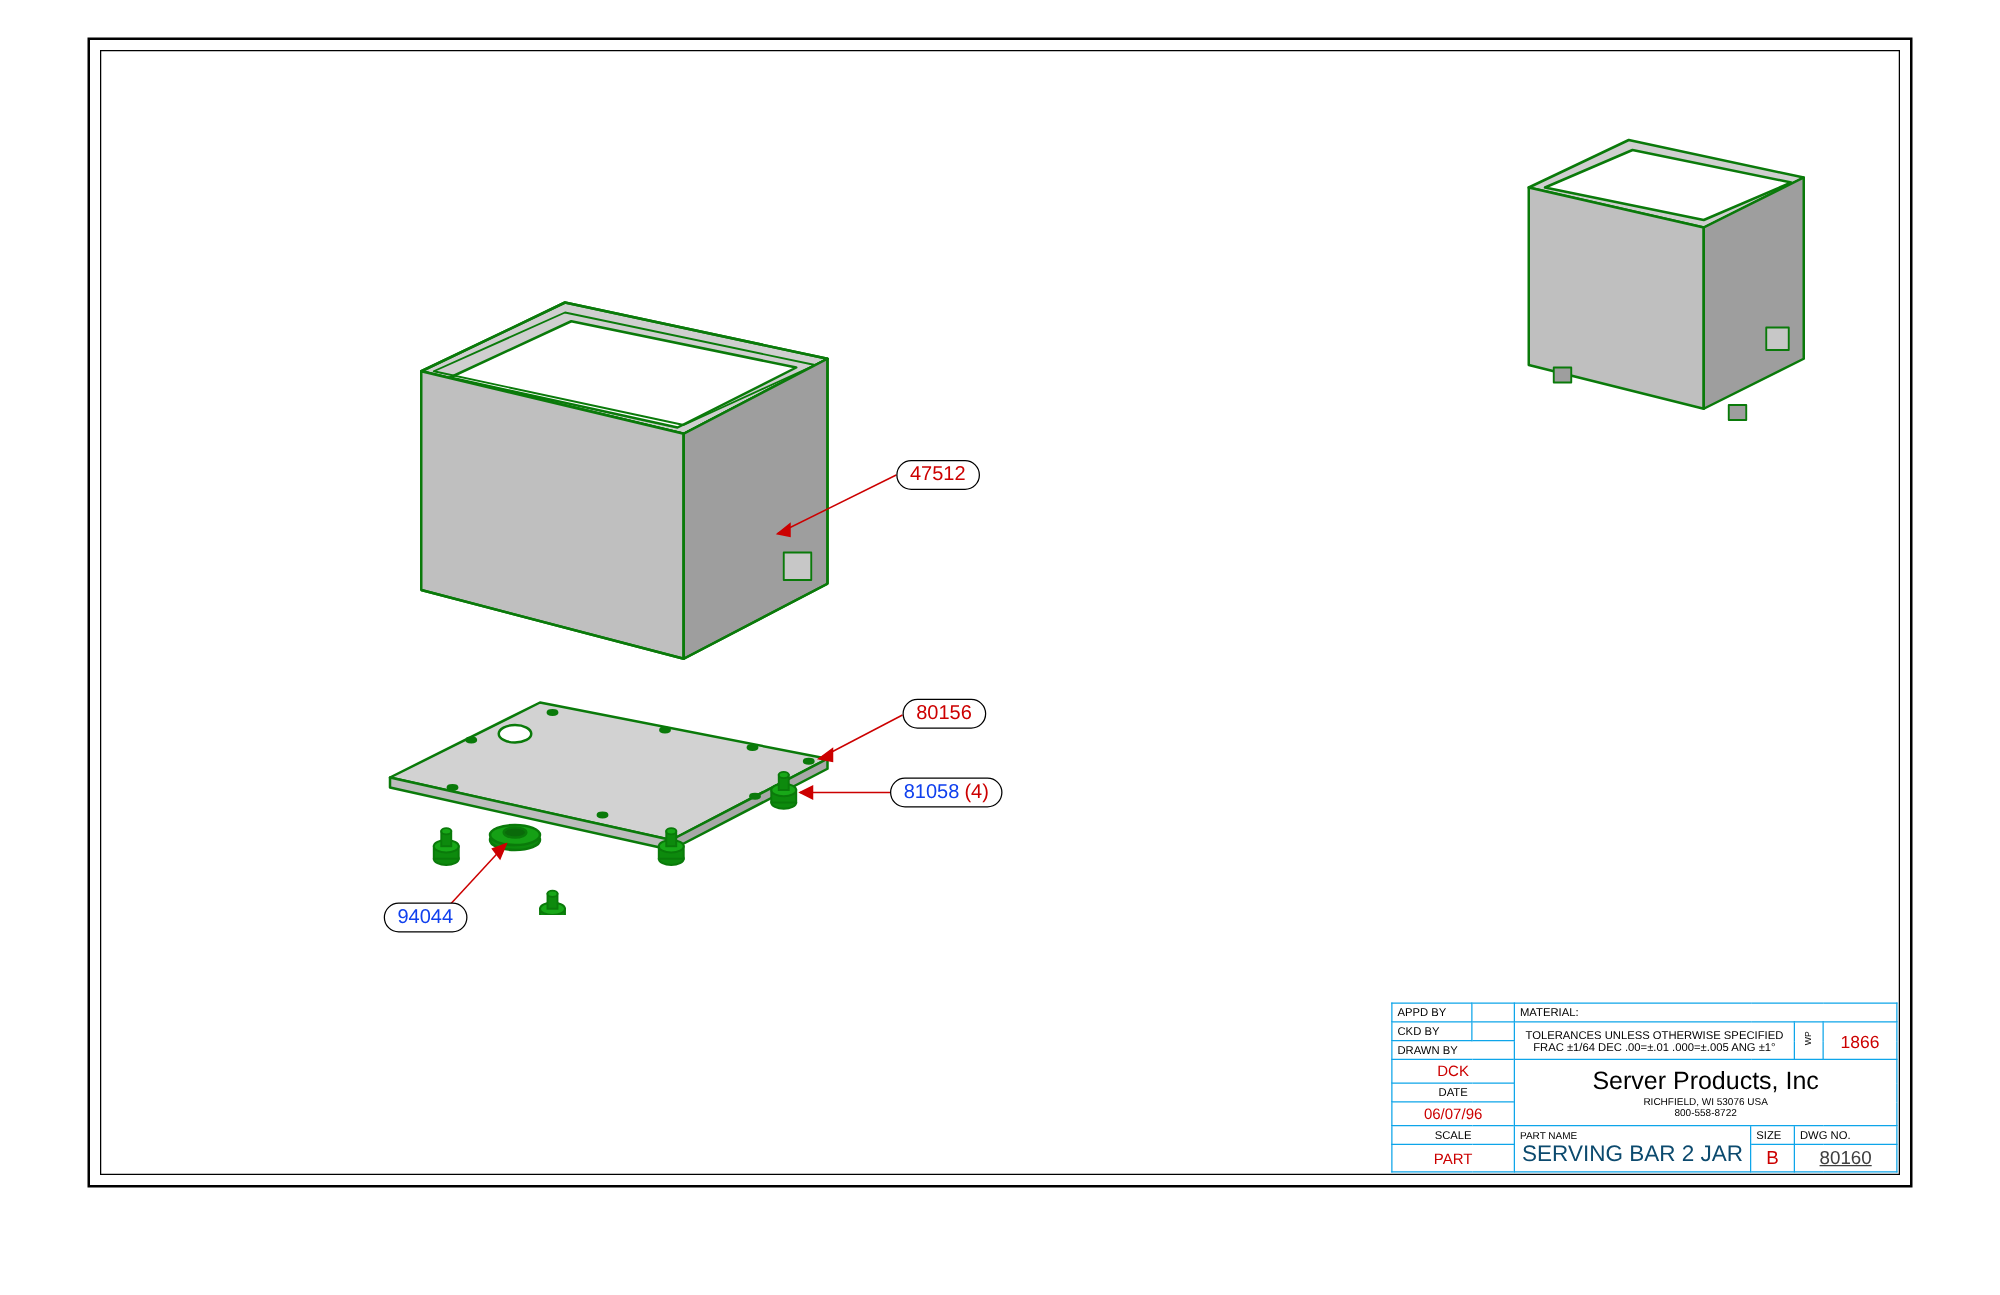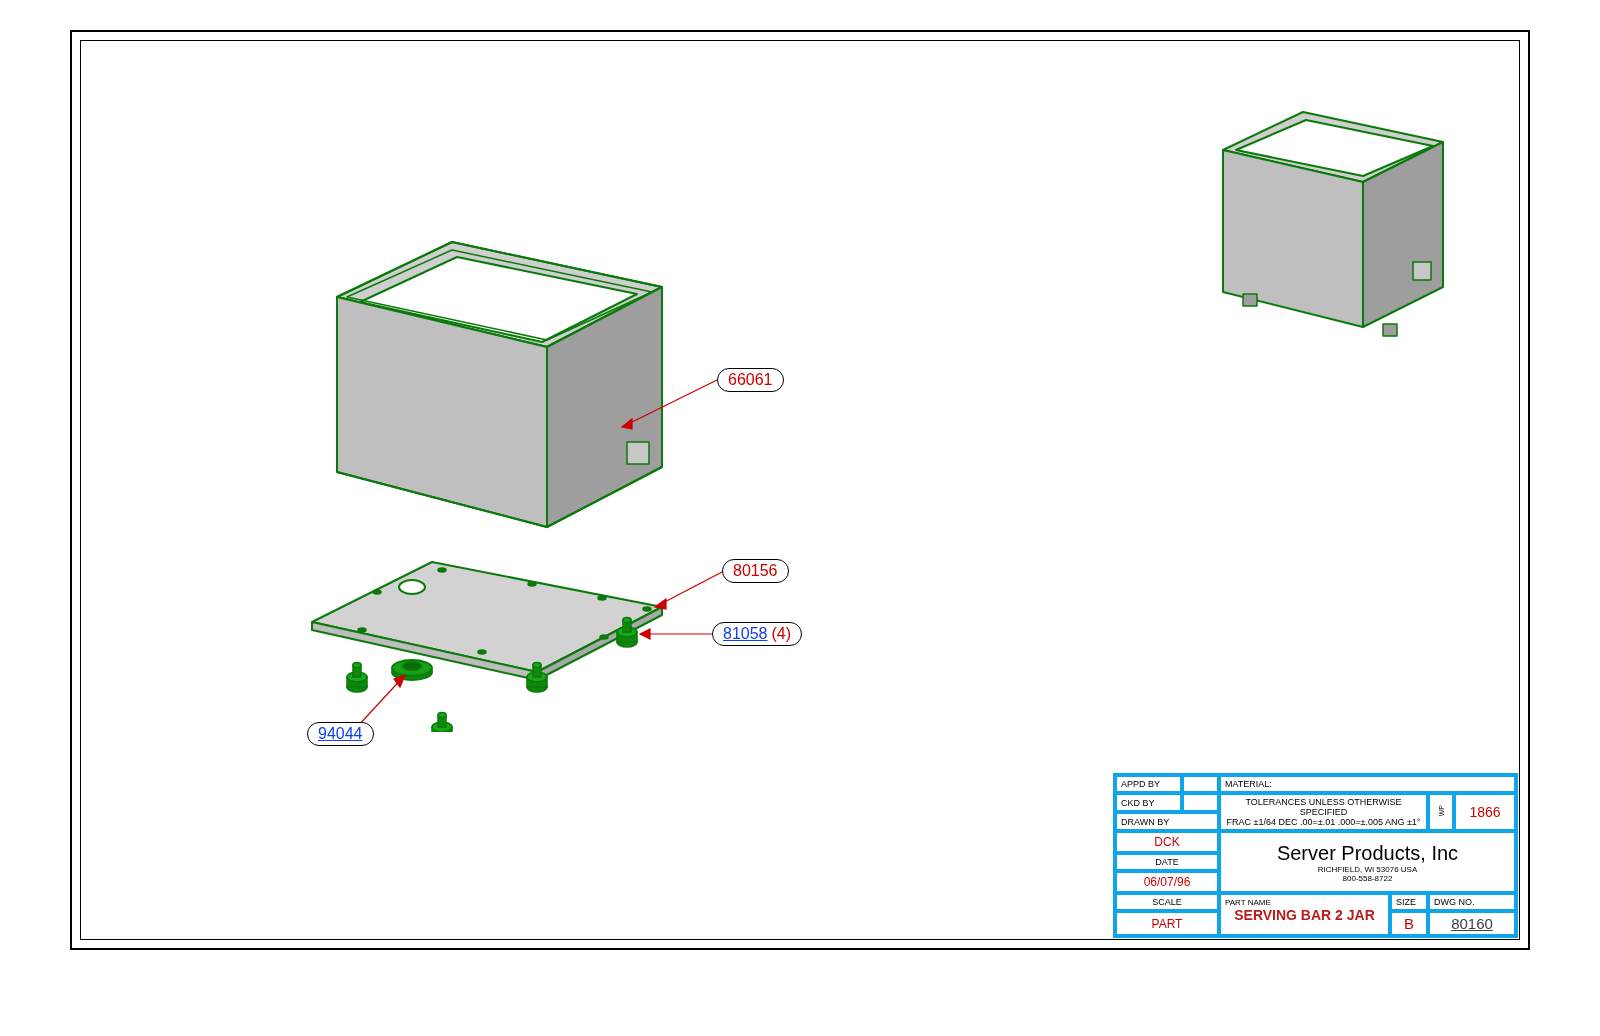--- a/index.html
+++ b/index.html
@@ -29,40 +29,40 @@
     align-items:center;
     gap:4px;
     border:1px solid #000;
     border-radius:14px;
     padding:2px 10px;
     background:#fff;
     font-size:16px;
     white-space:nowrap;
   }
   .balloon .pn { color:#cc0000; }
-  .balloon a.pn-link { color:#1040ee; text-decoration:underline; cursor:pointer;}
+  .balloon a.pn-link { color:#1040ee; cursor:pointer;}
   .balloon .qty { color:#cc0000; }
 
   
   .tb {
     position:absolute;
     right:10px;
     bottom:10px;
     width:405px;
     font-size:10px;
     background:#fff;
   }
   .tb table{ border-collapse:collapse; width:100%; }
-  .tb td{ border:4px solid #0ea5e9; padding:2px 4px; text-align:center; vertical-align:middle;}
+  .tb td{ border:1px solid #0ea5e9; padding:2px 4px; text-align:center; vertical-align:middle;}
   .tb .lbl{ font-size:9px; text-align:left; padding-left:4px;}
   .tb .redv{ color:#cc0000; font-size:14px; font-weight:500;}
   .tb .redv-sm{ color:#cc0000; font-size:12px; font-weight:500;}
   .tb .company{ font-size:20px; font-weight:400; letter-spacing:0px;}
   .tb .addr{ font-size:8px;}
-  .tb .part{ color:#b91c1c; font-size:14px; font-weight:700;}
+  .tb .part{ color:#0c4a6e; font-size:18px; font-weight:400;}
   .tb .dwg a{ color:#404040; text-decoration:underline; font-size:15px;}
   .tb .size{ color:#cc0000; font-size:15px;}
   .tb .vtext{
     writing-mode: vertical-rl;
     transform: rotate(180deg);
     font-size:7px;
   }
 
   .abs{position:absolute;}
   a{cursor:pointer;}
@@ -187,21 +187,21 @@
       <rect x="225" y="190" width="18" height="18" fill="#c7c7c7" stroke-width="1.5"></rect>
 
       <g fill="#9e9e9e" stroke-width="1.5">
         <rect x="55" y="222" width="14" height="12"></rect>
         <rect x="195" y="252" width="14" height="12"></rect>
       </g>
     </g>
   </svg>
 
   <div class="balloon abs" style="left:645px; top:336px;">
-    <span class="pn">66061</span>
+    <span class="pn">47512</span>
   </div>
 
   <div class="balloon abs" style="left:650px; top:527px;">
     <span class="pn">80156</span>
   </div>
 
   <div class="balloon abs" style="left:640px; top:590px;">
     <a class="pn-link">81058</a>
     <span class="qty">(4)</span>
   </div>

